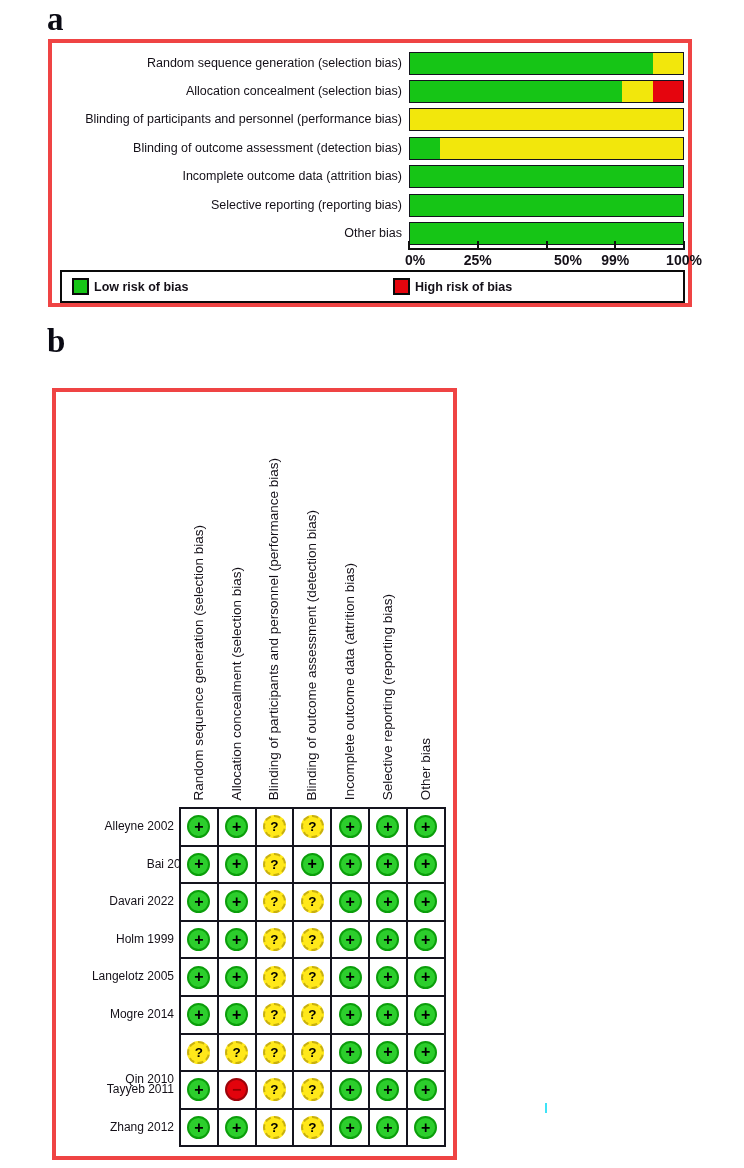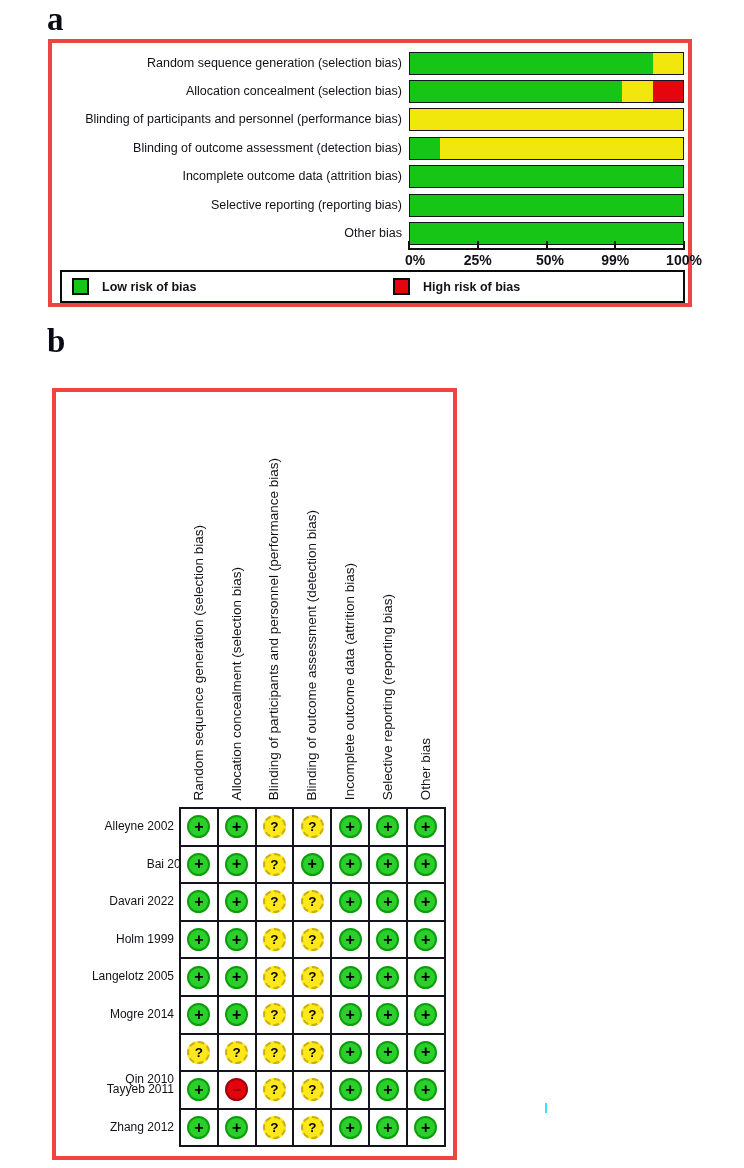--- a/index.html
+++ b/index.html
@@ -33,21 +33,21 @@
   .axis-tick-label {
     position: absolute; top: 209px; font-size: 14px; font-weight: bold;
     color: #141018; white-space: nowrap;
   }
   .legend-box {
     position: absolute; left: 8px; top: 227px; width: 625px; height: 33px;
     border: 2px solid #0a0a0a; background: #fff;
   }
   .legend-item { position: absolute; top: 0; height: 29px; display: flex; align-items: center; }
   .legend-swatch { width: 17px; height: 17px; border: 2px solid #0a0a0a; flex: 0 0 auto; }
-  .legend-label { font-size: 12.5px; font-weight: bold; margin-left: 13px; white-space: nowrap; color: #141018; }
+  .legend-label { font-size: 12.5px; font-weight: bold; margin-left: 5px; white-space: nowrap; color: #141018; }
 
   
   #panelB { left: 52px; top: 388px; width: 405px; height: 772px; }
   .col-header { position: absolute; top: 0; height: 414px; }
   .col-header span {
     position: absolute; bottom: 6px; left: 50%;
     writing-mode: vertical-rl; transform: translateX(-50%) rotate(180deg);
     font-size: 13.5px; white-space: nowrap; color: #141018;
   }
   .study-label {
@@ -127,21 +127,21 @@
         </div>
       </div>
     </div>
   <div class="axis-line"></div>
   <div id="axisArea">
       <div class="axis-tick" style="left: 356px;"></div>
       <div class="axis-tick-label" style="left: 357px; transform: translateX(-4px);">0%</div>
       <div class="axis-tick" style="left: 424.75px;"></div>
       <div class="axis-tick-label" style="left: 425.75px; transform: translateX(-50%);">25%</div>
       <div class="axis-tick" style="left: 493.5px;"></div>
-      <div class="axis-tick-label" style="left: 498px; transform: translateX(-50%);">50%</div>
+      <div class="axis-tick-label" style="left: 516px; transform: translateX(-50%);">50%</div>
       <div class="axis-tick" style="left: 562.25px;"></div>
       <div class="axis-tick-label" style="left: 563.25px; transform: translateX(-50%);">99%</div>
       <div class="axis-tick" style="left: 631px;"></div>
       <div class="axis-tick-label" style="left: 632px; transform: translateX(-50%);">100%</div>
     </div>
   <div class="legend-box" id="legendBox">
       <div class="legend-item" style="left: 10px;">
         <div class="legend-swatch" style="background: rgb(22, 197, 22);"></div>
         <div class="legend-label">Low risk of bias</div>
       </div>

